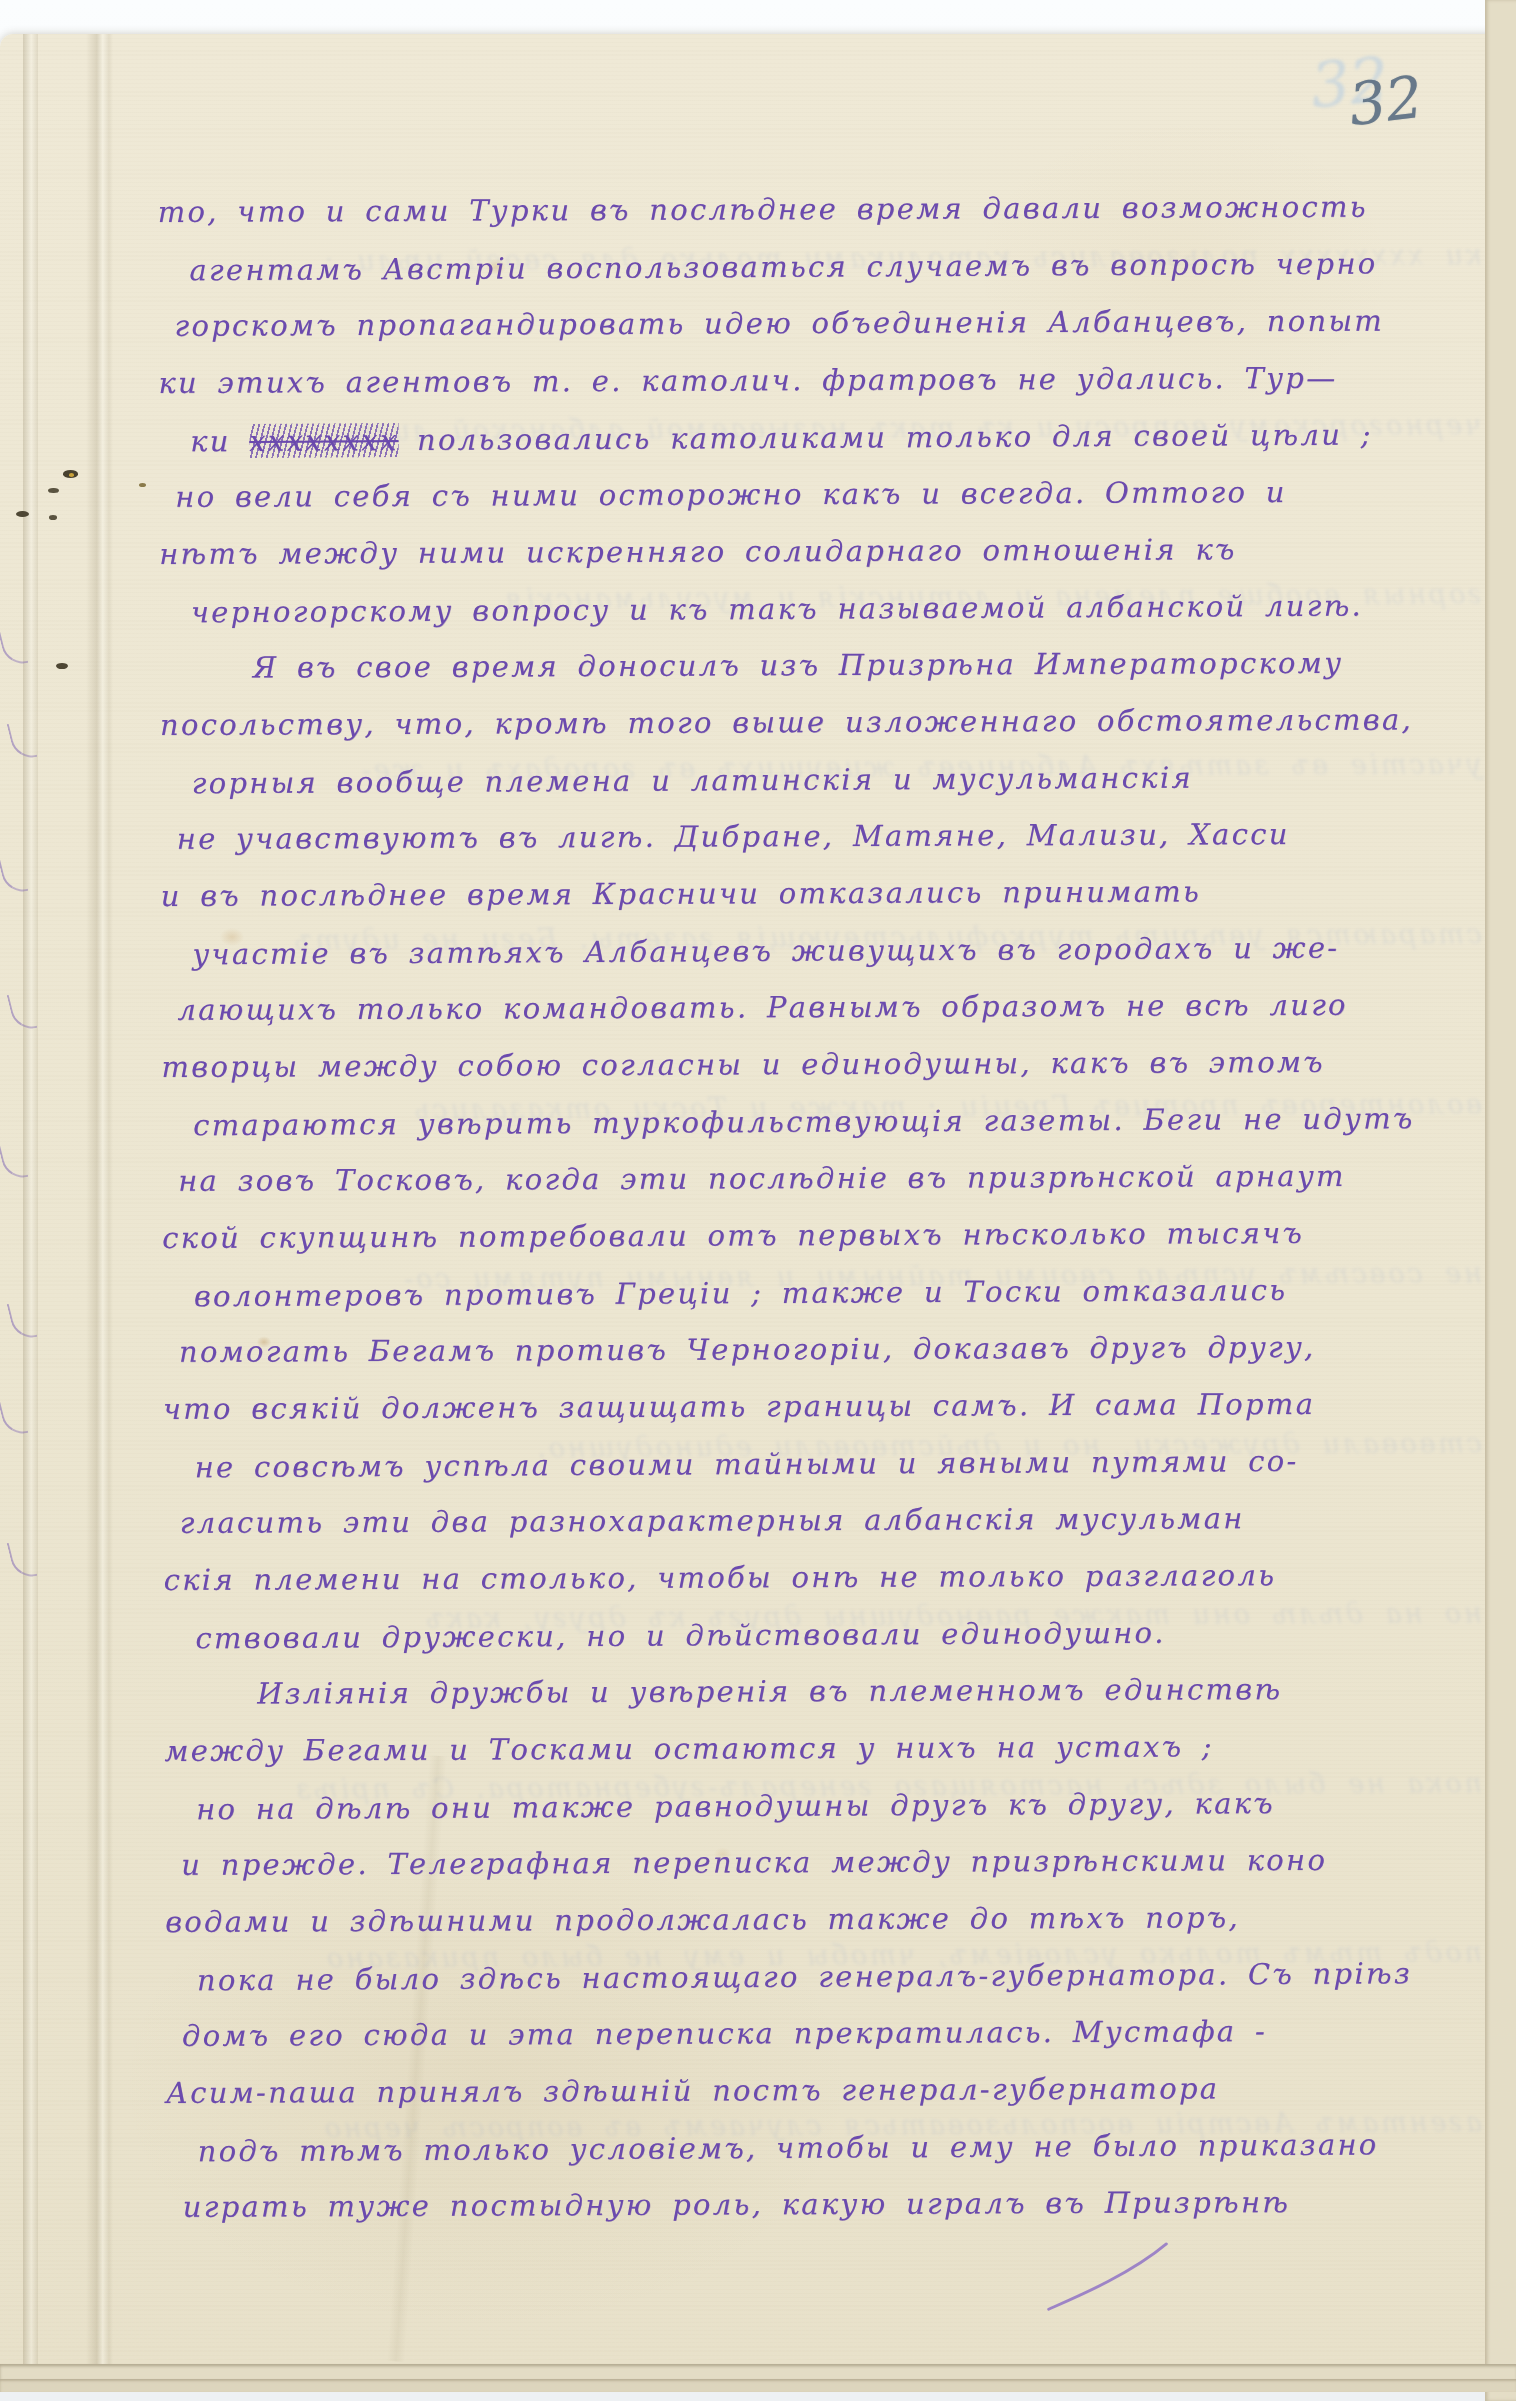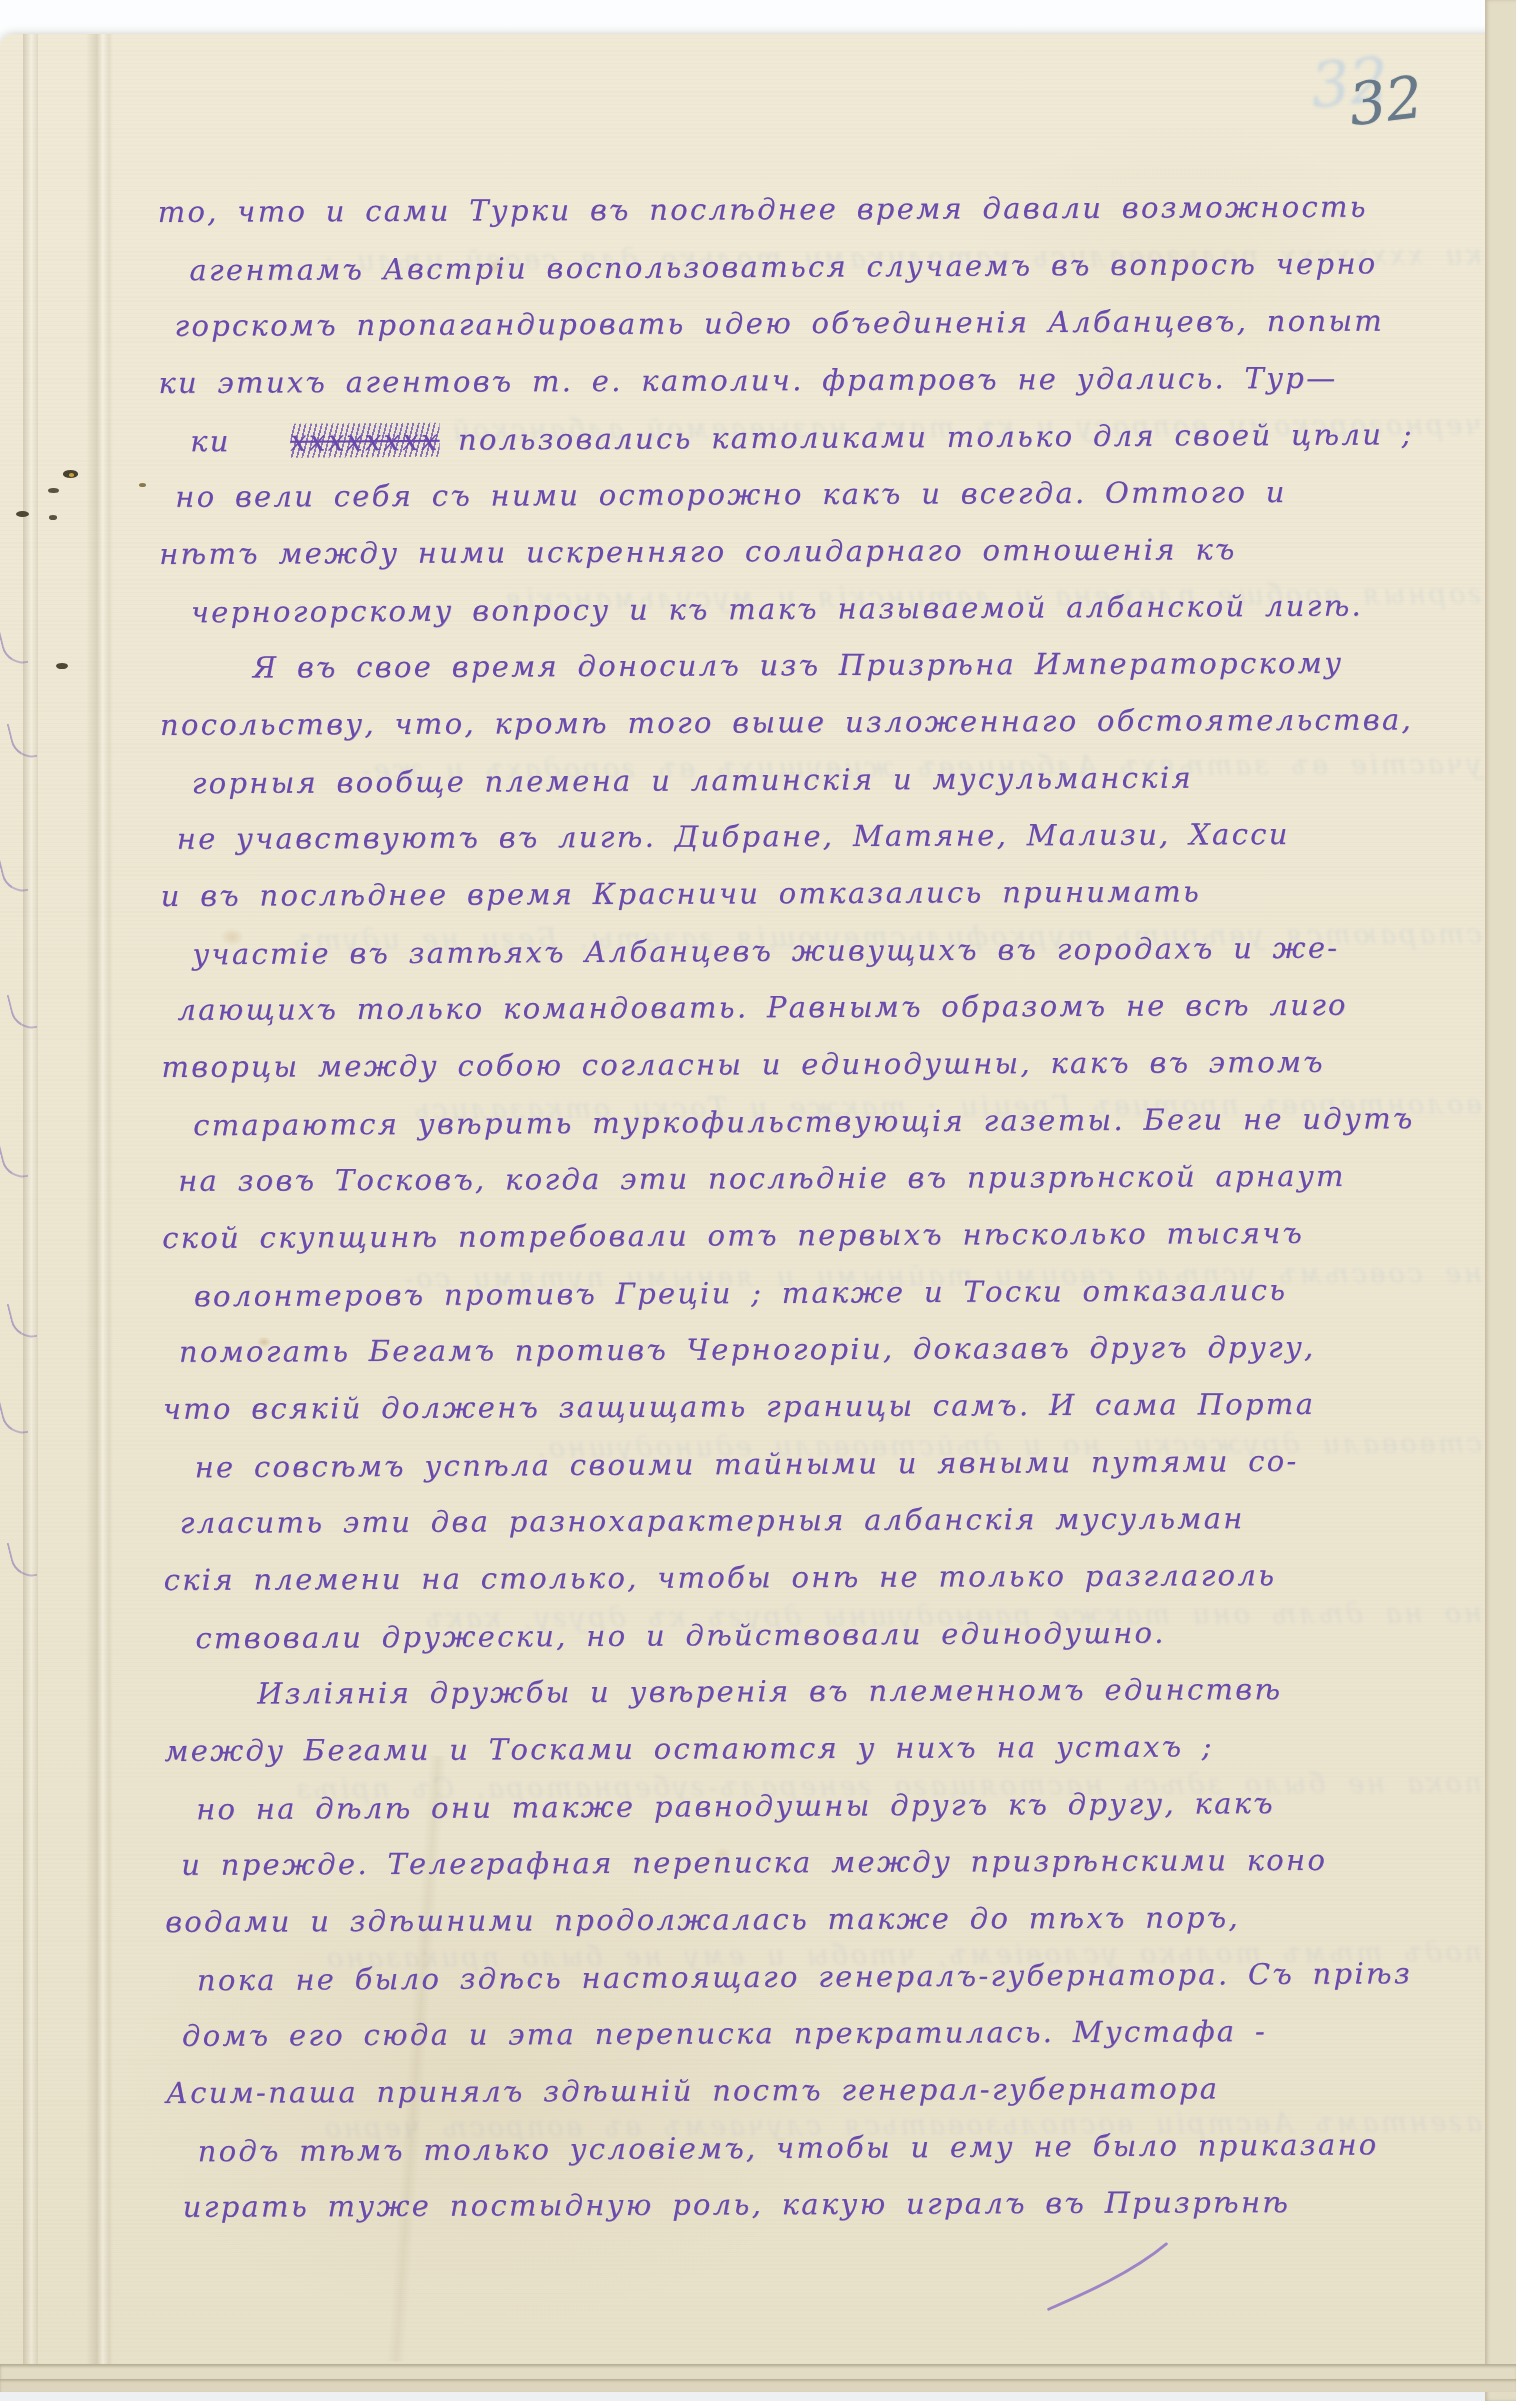--- a/index.html
+++ b/index.html
@@ -65,21 +65,20 @@
     transform:rotate(-0.25deg);
   }
   .ms-line { height:57px; }
   .ms-line:nth-child(3n)   { padding-left:16.3px; }
   .ms-line:nth-child(3n+2) { padding-left:31.5px; transform:translateY(0.6px) rotate(-0.08deg); }
   .ms-line.indent { padding-left:93px !important; }
   .struck {
     text-decoration:line-through;
     text-decoration-thickness:2.3px;
     background:repeating-linear-gradient(105deg, transparent 0 3.5px, rgba(107,74,174,.75) 3.5px 5.2px);
-    margin-left:41px;
   }
   
   .ghost {
     position:absolute; width:1342px;
     font:italic 27px/52px "DejaVu Serif", serif;
     color:#8fa2c9; opacity:.14;
     white-space:nowrap; letter-spacing:2.9px; word-spacing:8.2px;
     filter:blur(1.5px);
     transform:scaleX(-1) rotate(.3deg);
     pointer-events:none;

